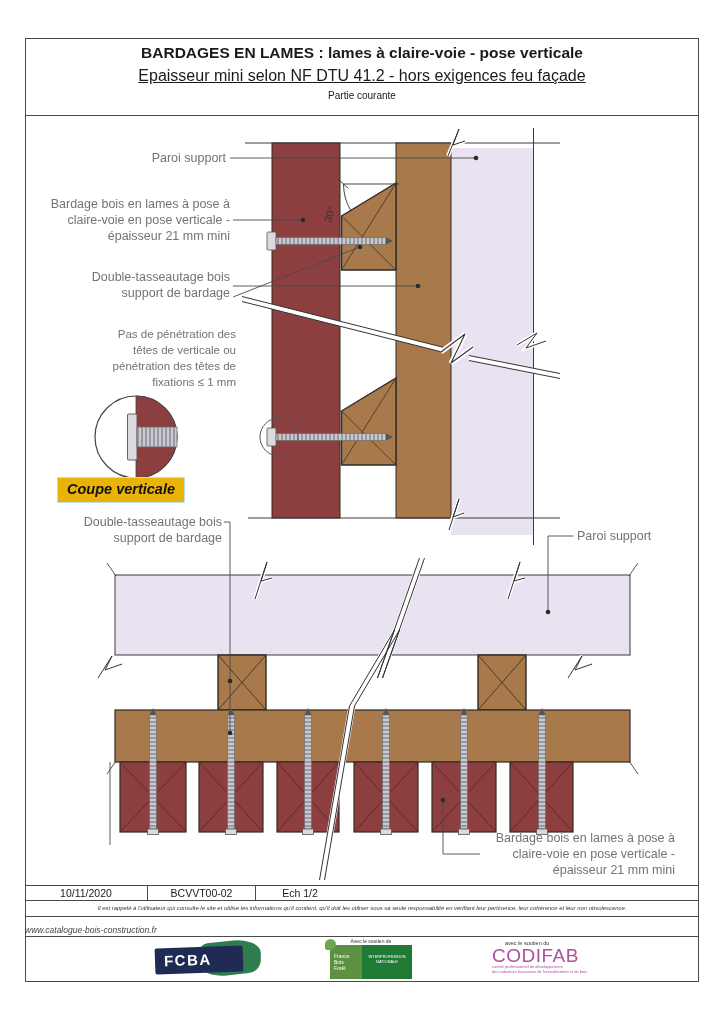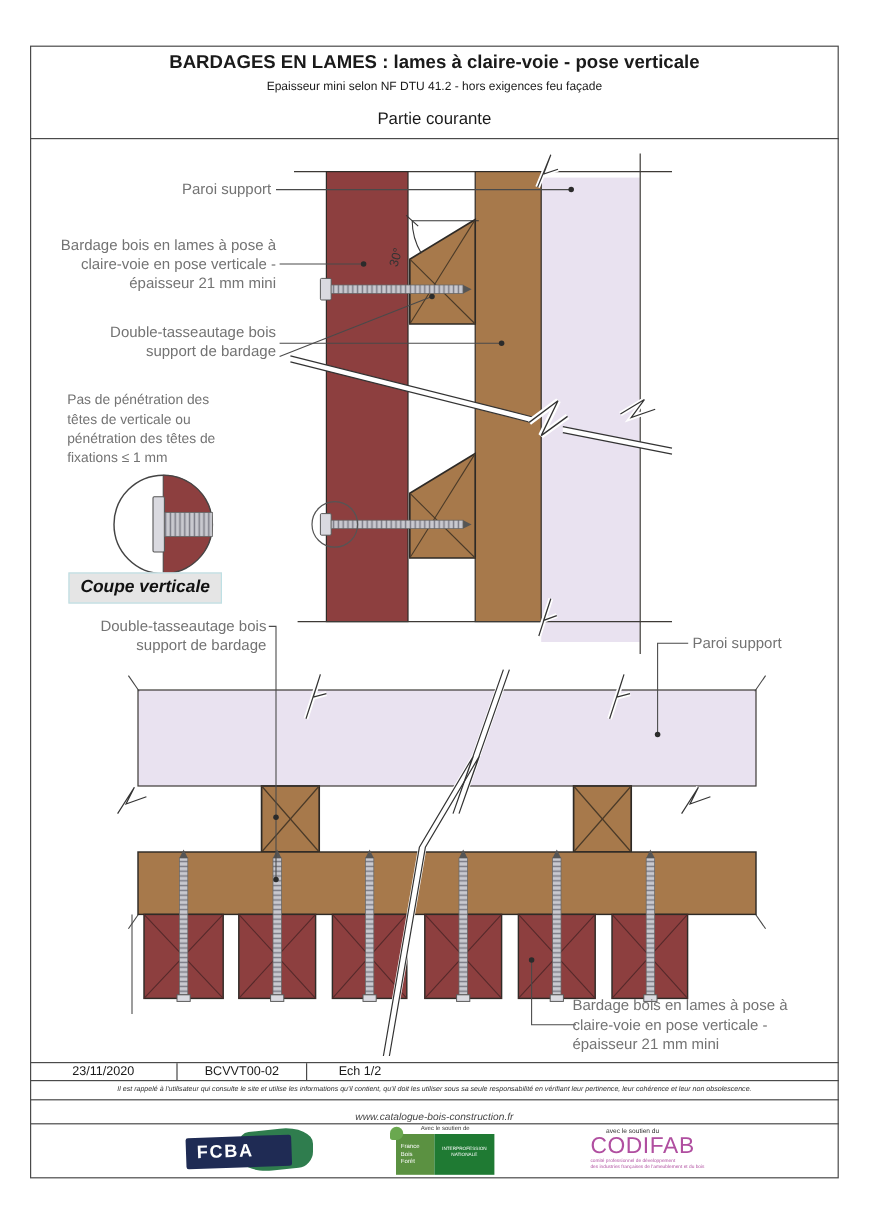--- a/index.html
+++ b/index.html
@@ -3,38 +3,38 @@
 <meta charset="utf-8">
 <style>
   html,body{margin:0;padding:0;background:#fff;}
   #page{position:relative;width:724px;height:1024px;background:#fff;overflow:hidden;
         font-family:"Liberation Sans",sans-serif;color:#1a1a1a;}
   .frame{position:absolute;left:25px;top:38px;width:674px;height:944px;border:1px solid #4a4a4a;box-sizing:border-box;}
   .hr{position:absolute;left:25px;width:674px;border-top:1px solid #4a4a4a;height:0;}
   
   .tl{position:absolute;left:25px;width:674px;text-align:center;}
   .t1{top:44px;font-size:15.5px;font-weight:bold;}
-  .t2{top:67px;font-size:10px;}
-  .t3{top:90px;font-size:14px;}
+  .t2{top:67px;font-size:16px;text-decoration:underline;}
+  .t3{top:90px;font-size:10px;}
   
   .lbl{position:absolute;font-size:12.5px;line-height:16px;color:#737373;}
-  .r{text-align:right;} .c{text-align:left;} .l{text-align:left;}
-  .cap-box{position:absolute;background:#e5e5e5;border:1.5px solid #BEE0E4;box-sizing:border-box;
+  .r{text-align:right;} .c{text-align:right;} .l{text-align:left;}
+  .cap-box{position:absolute;background:#eab308;border:1.5px solid #BEE0E4;box-sizing:border-box;
            font-style:italic;font-weight:bold;font-size:14.5px;text-align:center;color:#111;}
   
   .tbl{position:absolute;left:25px;top:885px;width:674px;height:16px;display:flex;
        border-top:1px solid #4a4a4a;border-bottom:1px solid #4a4a4a;box-sizing:border-box;}
   .tbl>div{font-size:10.5px;line-height:14px;text-align:center;border-right:1px solid #4a4a4a;box-sizing:border-box;}
   .tbl>div:last-child{border-right:none;text-align:center;}
   .tc1{width:123px;} .tc2{width:108px;} .tc3{width:355px;} .tc4{width:88px;}
   .discl{position:absolute;left:25px;top:901px;width:674px;height:16px;border-bottom:1px solid #4a4a4a;
          box-sizing:border-box;font-size:5.9px;font-style:italic;color:#333;text-align:center;
          line-height:15px;white-space:nowrap;overflow:hidden;}
   .www{position:absolute;left:25px;top:917px;width:674px;height:20px;border-bottom:1px solid #4a4a4a;
-       box-sizing:border-box;font-size:8.5px;font-style:italic;color:#444;text-align:center;line-height:26px;}
+       box-sizing:border-box;font-size:8.5px;font-style:italic;color:#444;text-align:left;line-height:26px;}
   .logos{position:absolute;left:25px;top:937px;width:674px;height:45px;}
   
   .fcba{position:absolute;left:130px;top:4px;width:120px;height:38px;}
   .fcba .green{position:absolute;left:44px;top:0px;width:62px;height:34px;background:#2F7D4E;
                border-radius:8px 45% 12px 45%;transform:rotate(-6deg) skewX(-6deg);}
   .fcba .navy{position:absolute;left:0px;top:6px;width:88px;height:26px;background:#1F2B54;
               border-radius:2px;transform:rotate(-2deg);color:#fff;font-weight:bold;font-size:15px;
               letter-spacing:1.5px;line-height:26px;padding-left:9px;box-sizing:border-box;}
   
   .fbf{position:absolute;left:305px;top:1px;width:82px;}
@@ -288,21 +288,21 @@
     <span style="display:block">support de bardage</span>
   </div>
   <div class="lbl l" style="left:577px;top:528px;width:92px;">Paroi support</div>
   <div class="lbl c" style="left:477px;top:830px;width:198px;">
     <span style="display:block">Bardage bois en lames à pose à</span>
     <span style="display:block">claire-voie en pose verticale -</span>
     <span style="display:block">épaisseur 21 mm mini</span>
   </div>
 
   <div class="tbl">
-    <div class="tc1">23/11/2020</div>
+    <div class="tc1">10/11/2020</div>
     <div class="tc2">BCVVT00-02</div>
     <div class="tc4">Ech 1/2</div>
   </div>
   <div class="discl">Il est rappelé à l'utilisateur qui consulte le site et utilise les informations qu'il contient, qu'il doit les utiliser sous sa seule responsabilité en vérifiant leur pertinence, leur cohérence et leur non obsolescence.</div>
   <div class="www">www.catalogue-bois-construction.fr</div>
 
   <div class="logos">
     <div class="fcba">
       <div class="green"></div>
       <div class="navy">FCBA</div>

